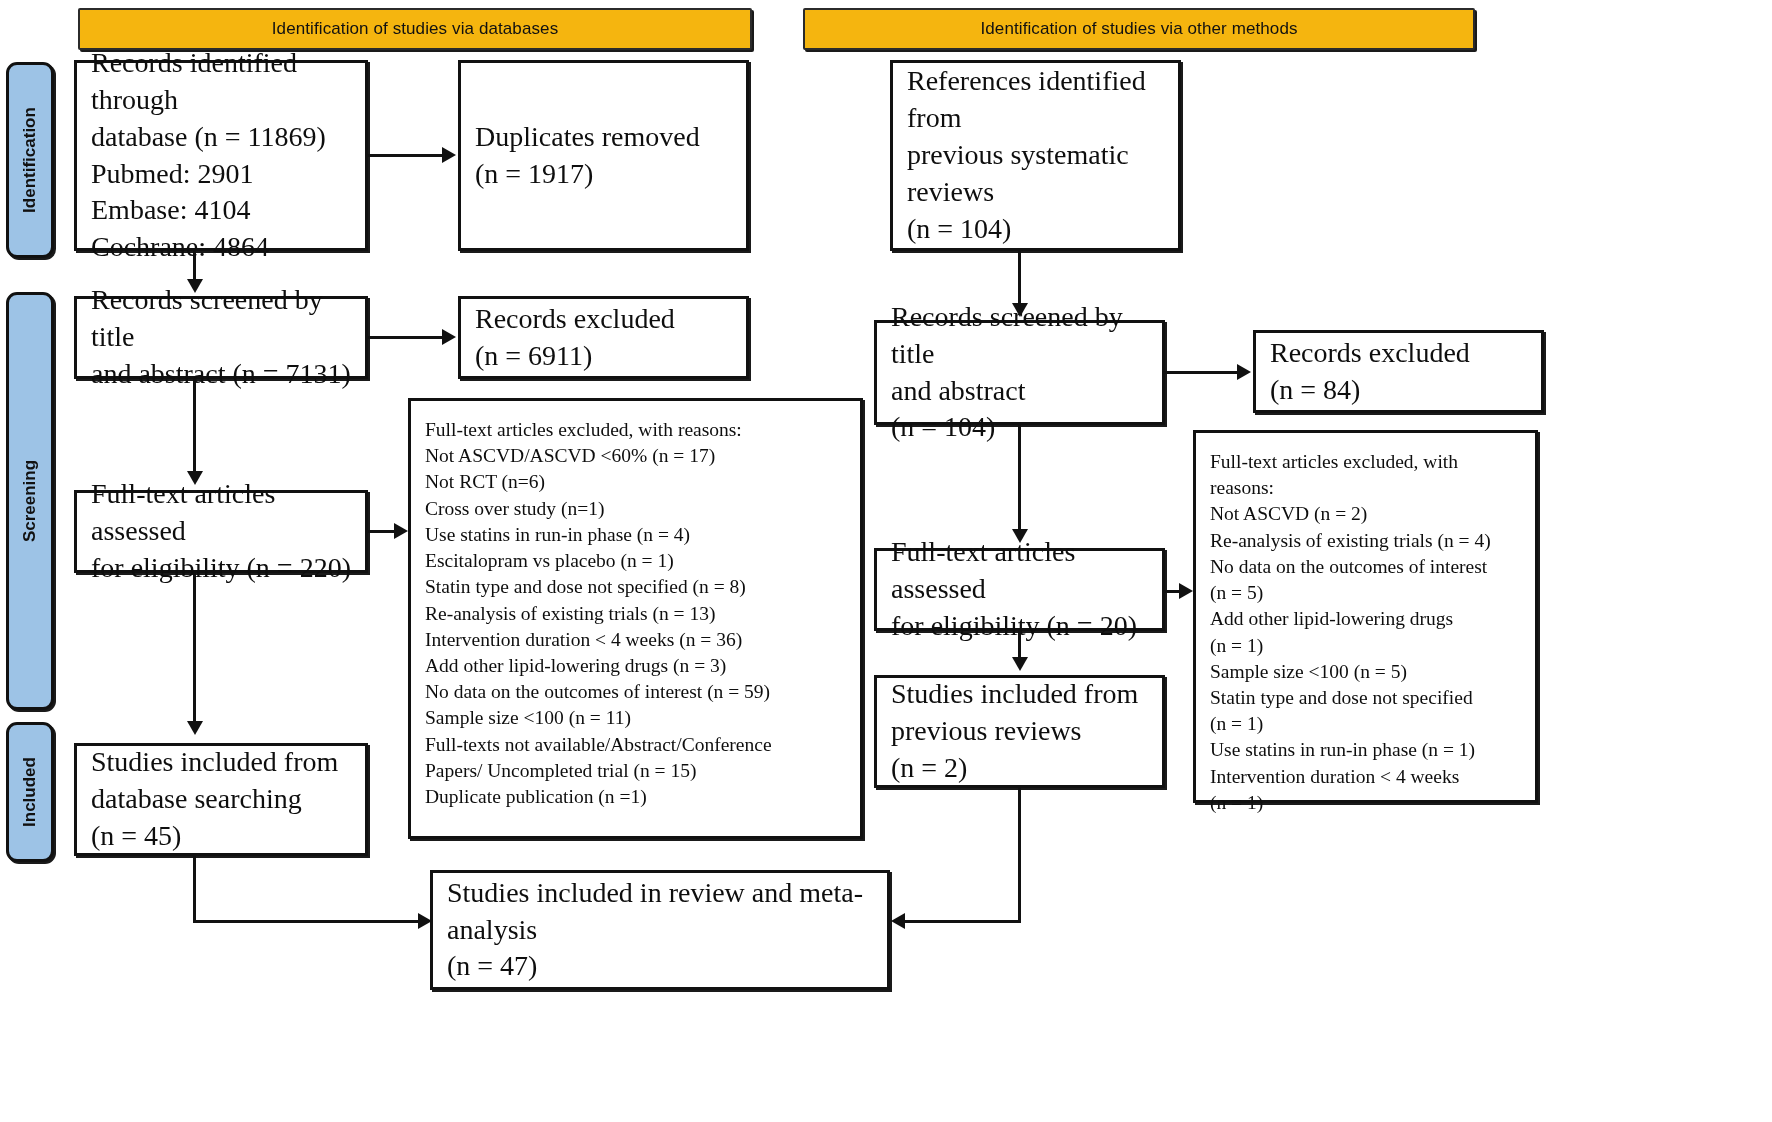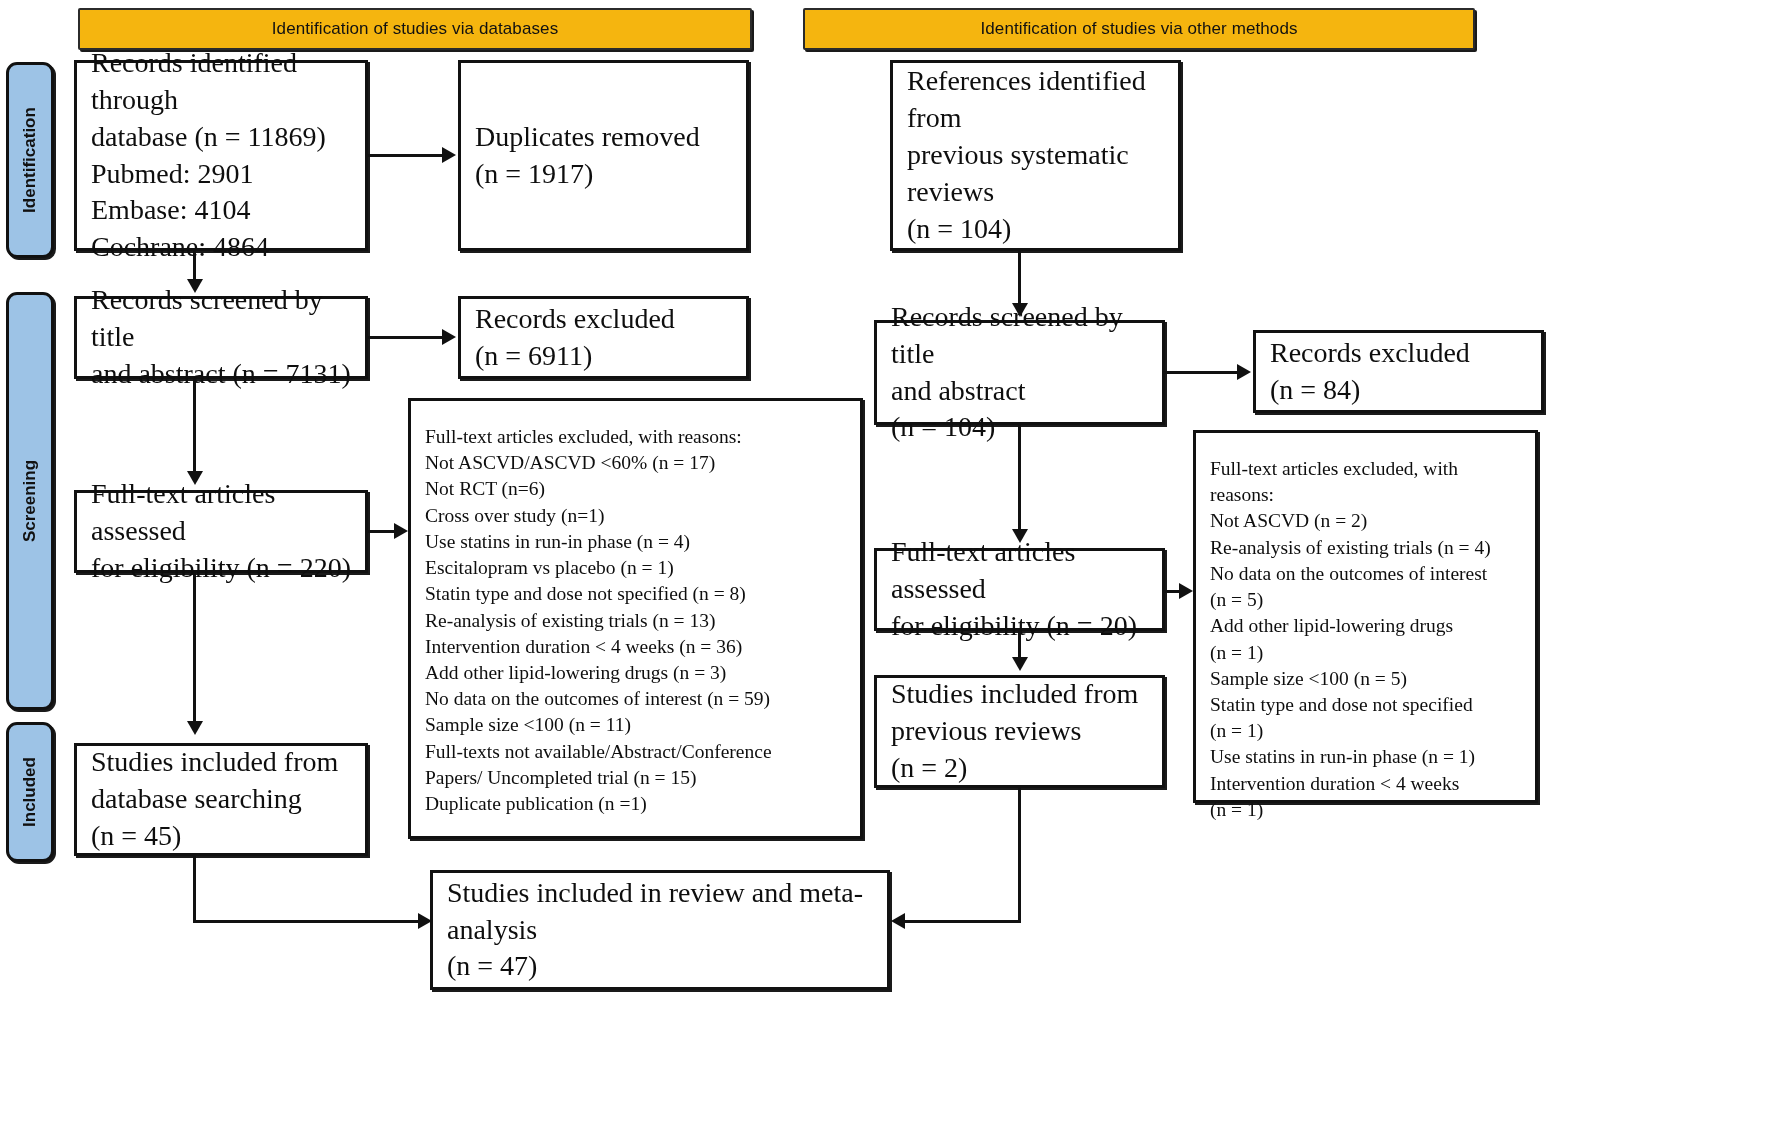--- a/index.html
+++ b/index.html
@@ -66,21 +66,21 @@
     align-items: center;
   }
   .box .txt {
     padding: 0 10px 0 14px;
     font-size: 28px;
     line-height: 1.32;
     color: #0e0e0e;
     white-space: pre-line;
   }
   .box.vtop { align-items: flex-start; }
-  .box.vtop .txt { padding-top: 23px; }
+  .box.vtop .txt { padding-top: 16px; }
   .box .txt.tight {
     font-size: 19.5px;
     line-height: 1.345;
   }
 
   
   .ln {
     position: absolute;
     background: #111111;
   }

